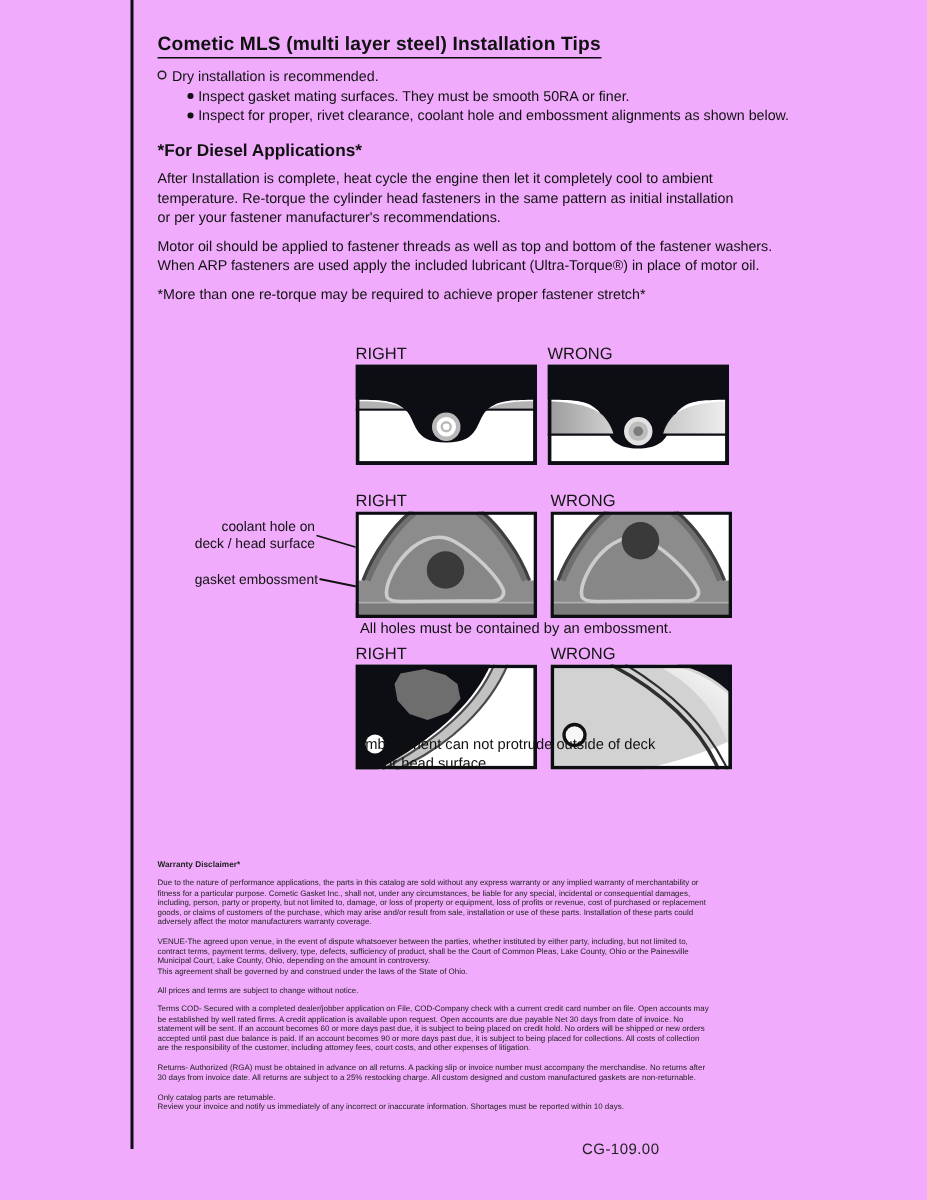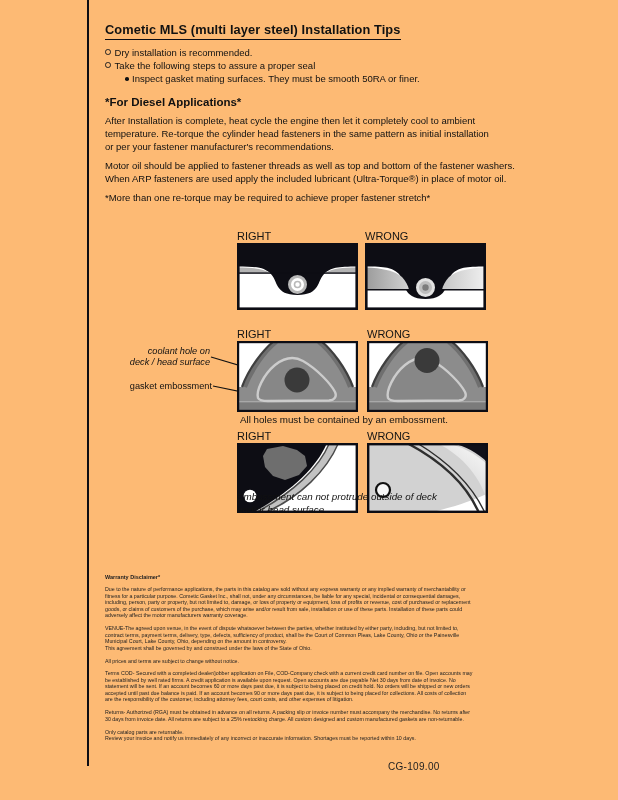--- a/index.html
+++ b/index.html
@@ -1,31 +1,31 @@
 <!DOCTYPE html>
 <html><head>
 <meta charset="utf-8">
 <style>
   html,body{margin:0;padding:0;background:#fff;}
-  .page{position:relative;width:618px;height:800px;background:#fdba74;overflow:hidden;
+  .page{position:relative;width:618px;height:800px;background:#f0abfc;overflow:hidden;
         font-family:"Liberation Sans","DejaVu Sans",sans-serif;color:#111;}
   .vrule{position:absolute;left:87px;top:0;width:1.6px;height:766px;background:#0d0d14;}
   .content{position:absolute;left:105px;top:20px;width:462px;}
   .title{display:inline-block;font-size:12.8px;font-weight:bold;letter-spacing:.1px;
          border-bottom:1.8px solid #0d0d14;padding-bottom:2px;}
   .tips{margin-top:6px;font-size:9.5px;line-height:13px;}
   .tip-line{display:flex;align-items:baseline;}
   .b-open{flex:0 0 auto;width:3.6px;height:3.6px;border:1px solid #222;border-radius:50%;
           margin-right:4px;position:relative;top:-1.5px;}
   .sub{margin-left:20px;}
   .b-fill{flex:0 0 auto;width:3.6px;height:3.6px;background:#111;border-radius:50%;
           margin-right:3.5px;position:relative;top:-1.5px;}
   .h-diesel{font-size:11.5px;font-weight:bold;margin-top:11px;}
   .para{font-size:9.5px;line-height:13px;margin-top:6px;white-space:pre-line;}
-  .pre{white-space:pre-line;font-style:italic;}
+  .pre{white-space:pre-line;}
   .dg-label{position:absolute;width:121px;text-align:left;font-size:11px;color:#141414;}
   .panel{position:absolute;width:121px;}
   .panel svg{display:block;}
   .caption{position:absolute;font-size:9.8px;line-height:13px;color:#111;}
   .annot{position:absolute;font-size:9.2px;line-height:10.5px;text-align:right;color:#111;}
   .legal{position:absolute;left:105px;top:574px;width:446px;font-size:5.3px;line-height:6.45px;color:#222;}
   .legal .lh{font-weight:bold;margin-bottom:6px;font-size:5.5px;}
   .legal p{margin:0 0 6.5px 0;white-space:pre-line;}
   .footer-code{position:absolute;left:388px;top:761px;font-size:10px;letter-spacing:.3px;color:#222;}
 </style>
@@ -36,27 +36,27 @@
   <div class="vrule"></div>
 
   <div class="content">
     <span class="title">Cometic MLS (multi layer steel) Installation Tips</span>
 
     <div class="tips">
       <div class="tip-line">
         <span class="b-open"></span>
         <span>Dry installation is recommended.</span>
       </div>
-      <div class="tip-line">
-        <span class="b-open"></span>
-        <span>Take the following steps to assure a proper seal</span>
+      <div class="tip-line sub">
+        <span class="b-fill"></span>
+        <span>Inspect gasket mating surfaces.  They must be smooth 50RA or finer.</span>
       </div>
       <div class="tip-line sub">
         <span class="b-fill"></span>
-        <span>Inspect gasket mating surfaces.  They must be smooth 50RA or finer.</span>
+        <span>Inspect for proper, rivet clearance, coolant hole and embossment alignments as shown below.</span>
       </div>
     </div>
 
     <div class="h-diesel">*For Diesel Applications*</div>
     <div class="para">After Installation is complete, heat cycle the engine then let it completely cool to ambient
 temperature. Re-torque the cylinder head fasteners in the same pattern as initial installation
 or per your fastener manufacturer's recommendations.</div>
     <div class="para">Motor oil should be applied to fastener threads as well as top and bottom of the fastener washers.
 When ARP fasteners are used apply the included lubricant (Ultra-Torque®) in place of motor oil.</div>
     <div class="para">*More than one re-torque may be required to achieve proper fastener stretch*</div>

